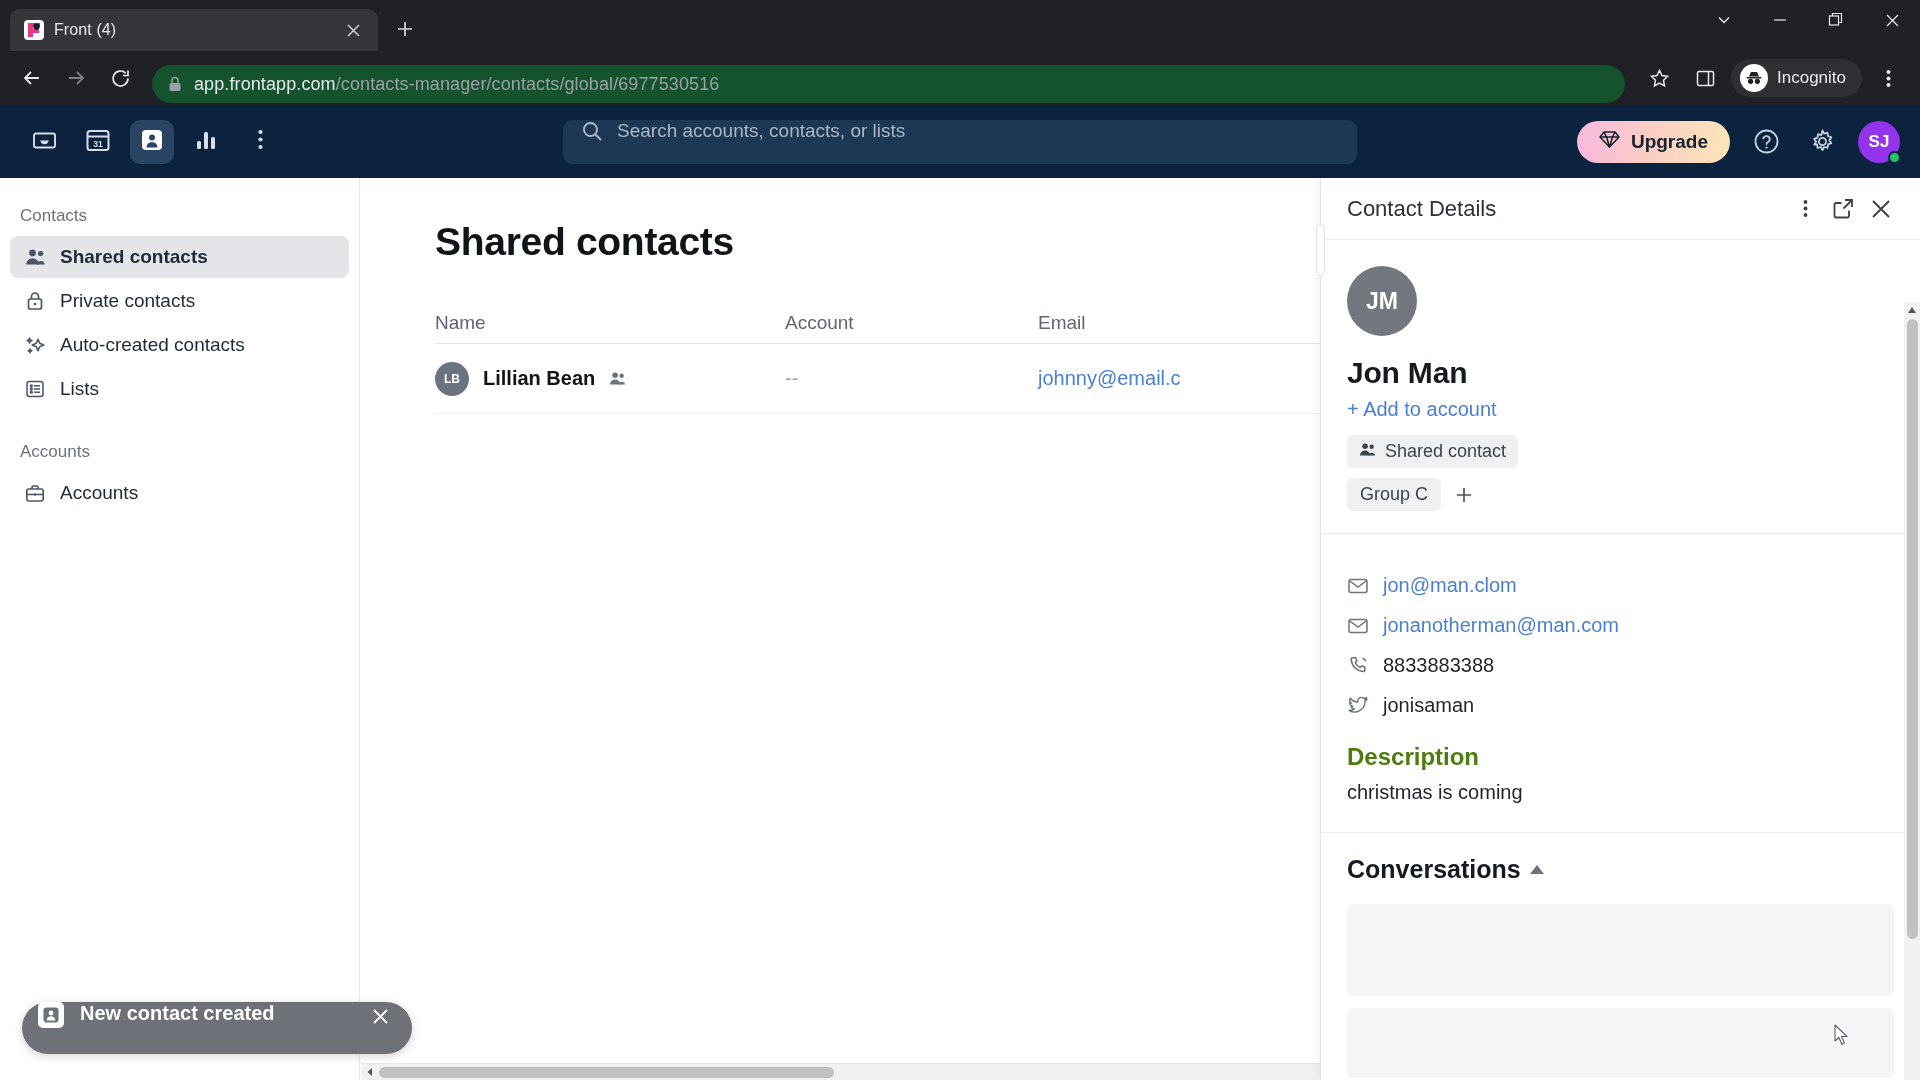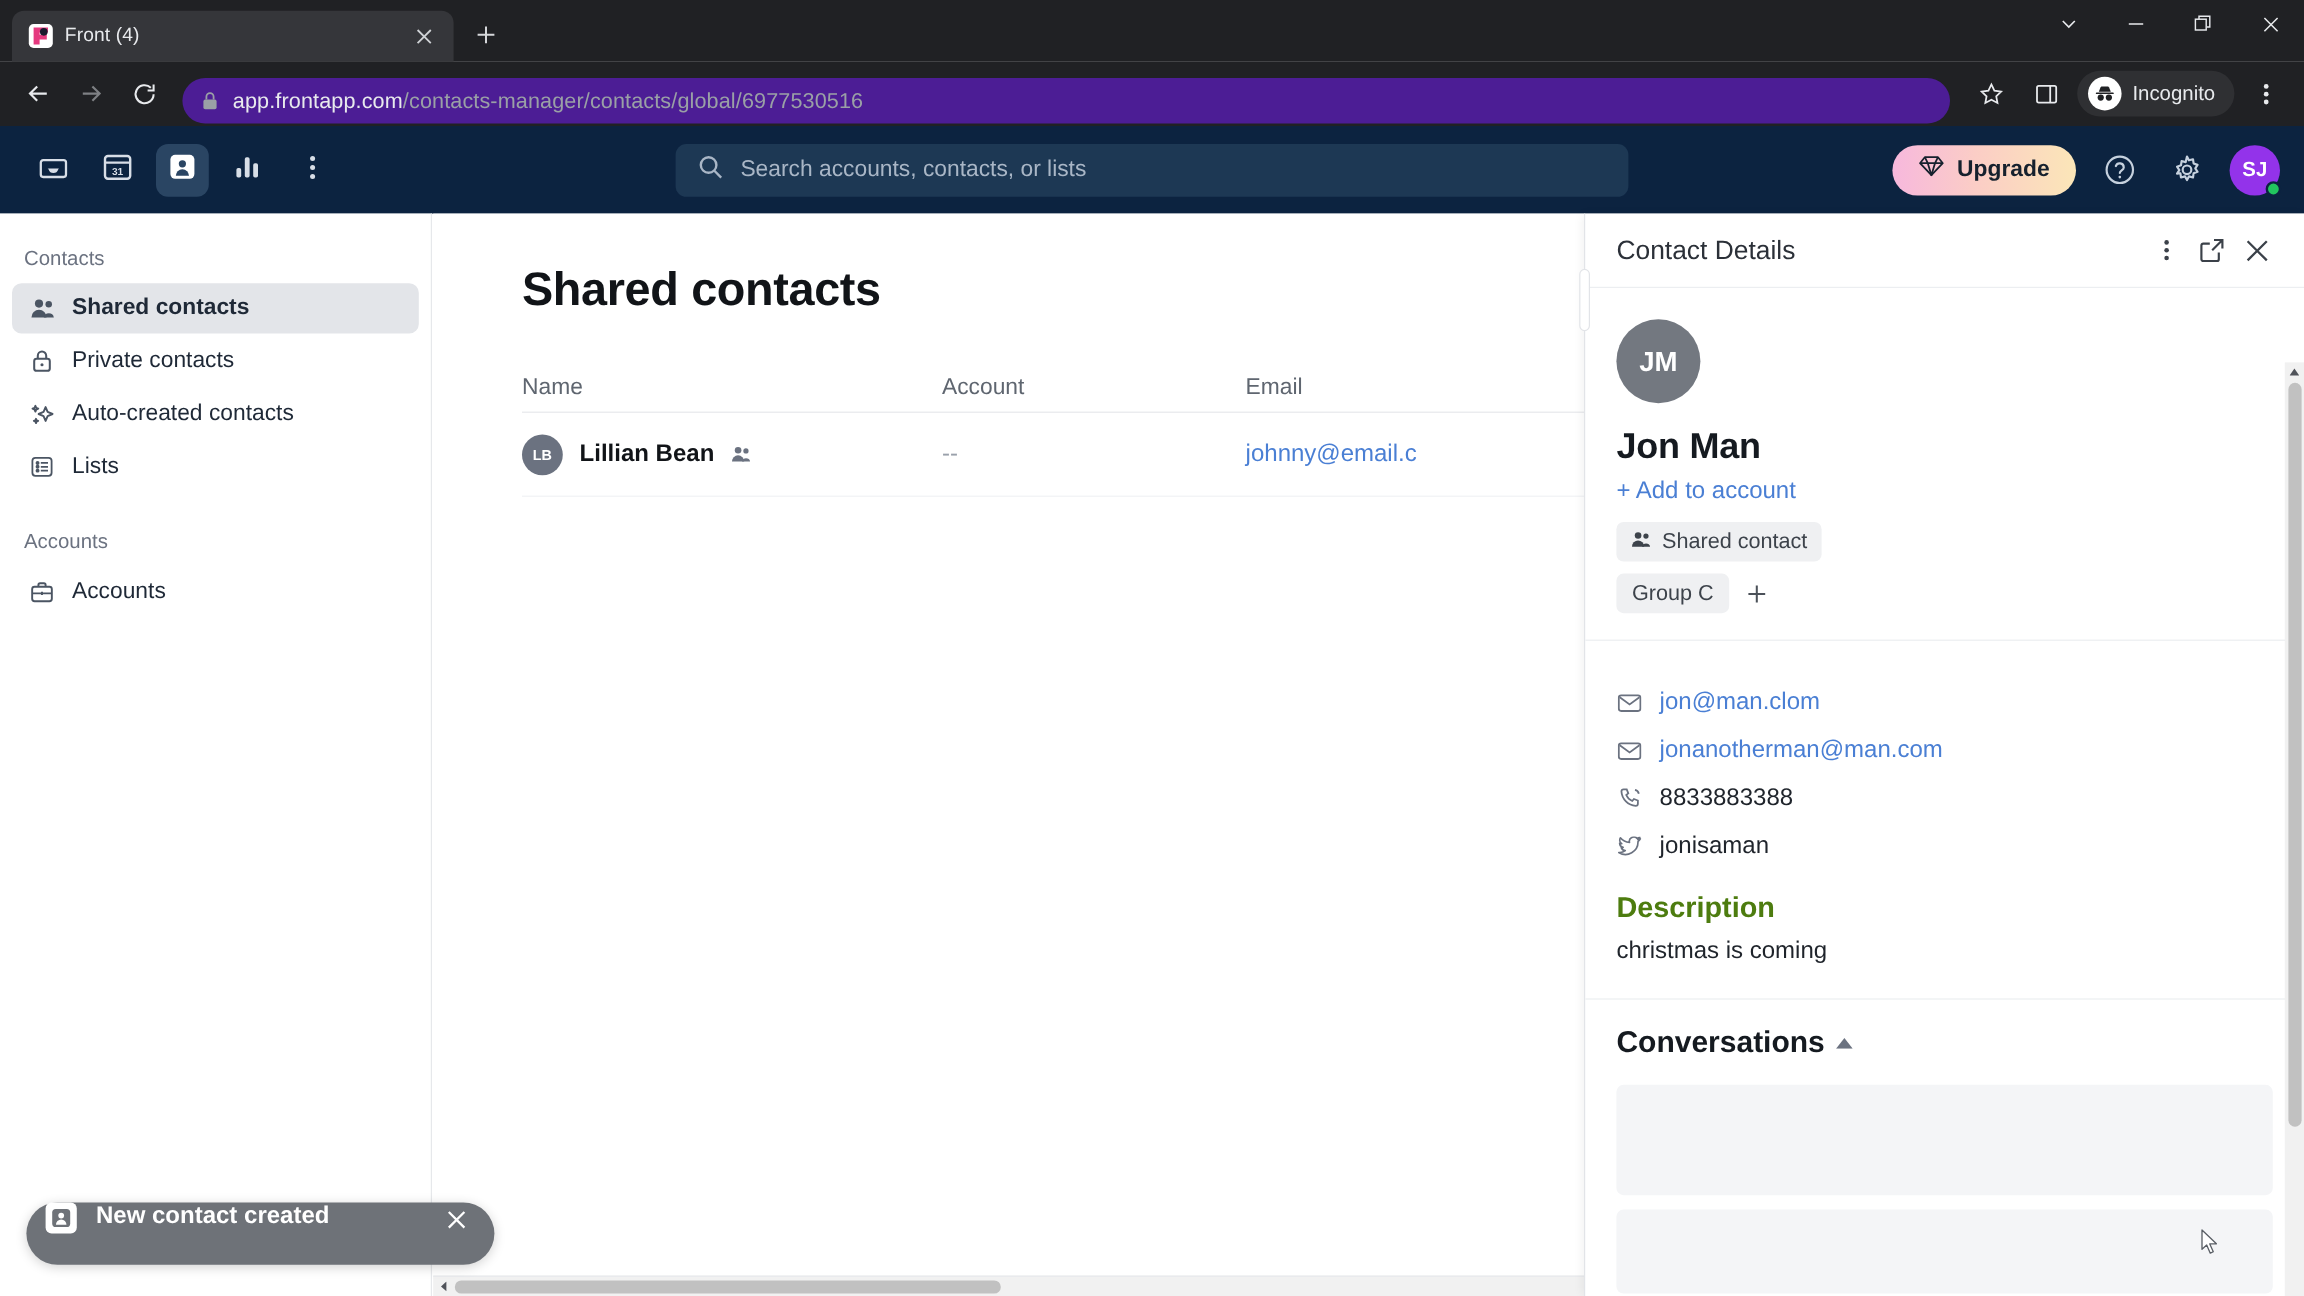--- a/index.html
+++ b/index.html
@@ -69,21 +69,21 @@
     gap: 4px;
   }
   .nav-btn {
     width: 40px; height: 40px; border-radius: 50%;
     display: flex; align-items: center; justify-content: center;
     color: #e8eaed; flex: 0 0 auto;
   }
   .nav-btn.disabled { color: #7e8084; }
   .omnibox {
     flex: 1 1 auto; height: 38px; margin: 12px 10px 0 8px;
-    background: #4c1d95; border-radius: 19px;
+    background: #14532d; border-radius: 19px;
     display: flex; align-items: center; padding: 0 16px; gap: 12px;
     min-width: 0;
   }
   .lock-icon { flex: 0 0 auto; color: #9aa0a6; display: flex; }
   .omnibox-url {
     font-size: 18px; color: #9aa0a6; white-space: nowrap;
     overflow: hidden; text-overflow: ellipsis;
     letter-spacing: .1px;
   }
   .omnibox-url b { color: #e8eaed; font-weight: 400; }
@@ -108,21 +108,21 @@
   .topnav-left { display: flex; align-items: center; gap: 10px; padding-left: 22px; }
   .topnav-icon {
     width: 44px; height: 44px; border-radius: 10px;
     display: flex; align-items: center; justify-content: center;
     color: #d8dee7;
   }
   .topnav-icon.active { background: #2a4563; color: #ffffff; }
   .front-search {
     position: absolute; left: 563px; width: 794px; height: 44px;
     background: #1d3854; border-radius: 9px;
-    display: flex; align-items: center; gap: 14px; padding: 0 18px;
+    display: flex; align-items: flex-start; gap: 14px; padding: 0 18px;
   }
   .front-search-ph { font-size: 19px; color: #a9b6c6; }
   .topnav-right {
     position: absolute; right: 20px;
     display: flex; align-items: center; gap: 16px;
   }
   .upgrade-btn {
     display: flex; align-items: center; gap: 11px;
     height: 42px; padding: 0 22px; border-radius: 21px;
     background: linear-gradient(90deg,#f7b8dd 0%, #fbcdc6 45%, #fbe6b8 100%);

